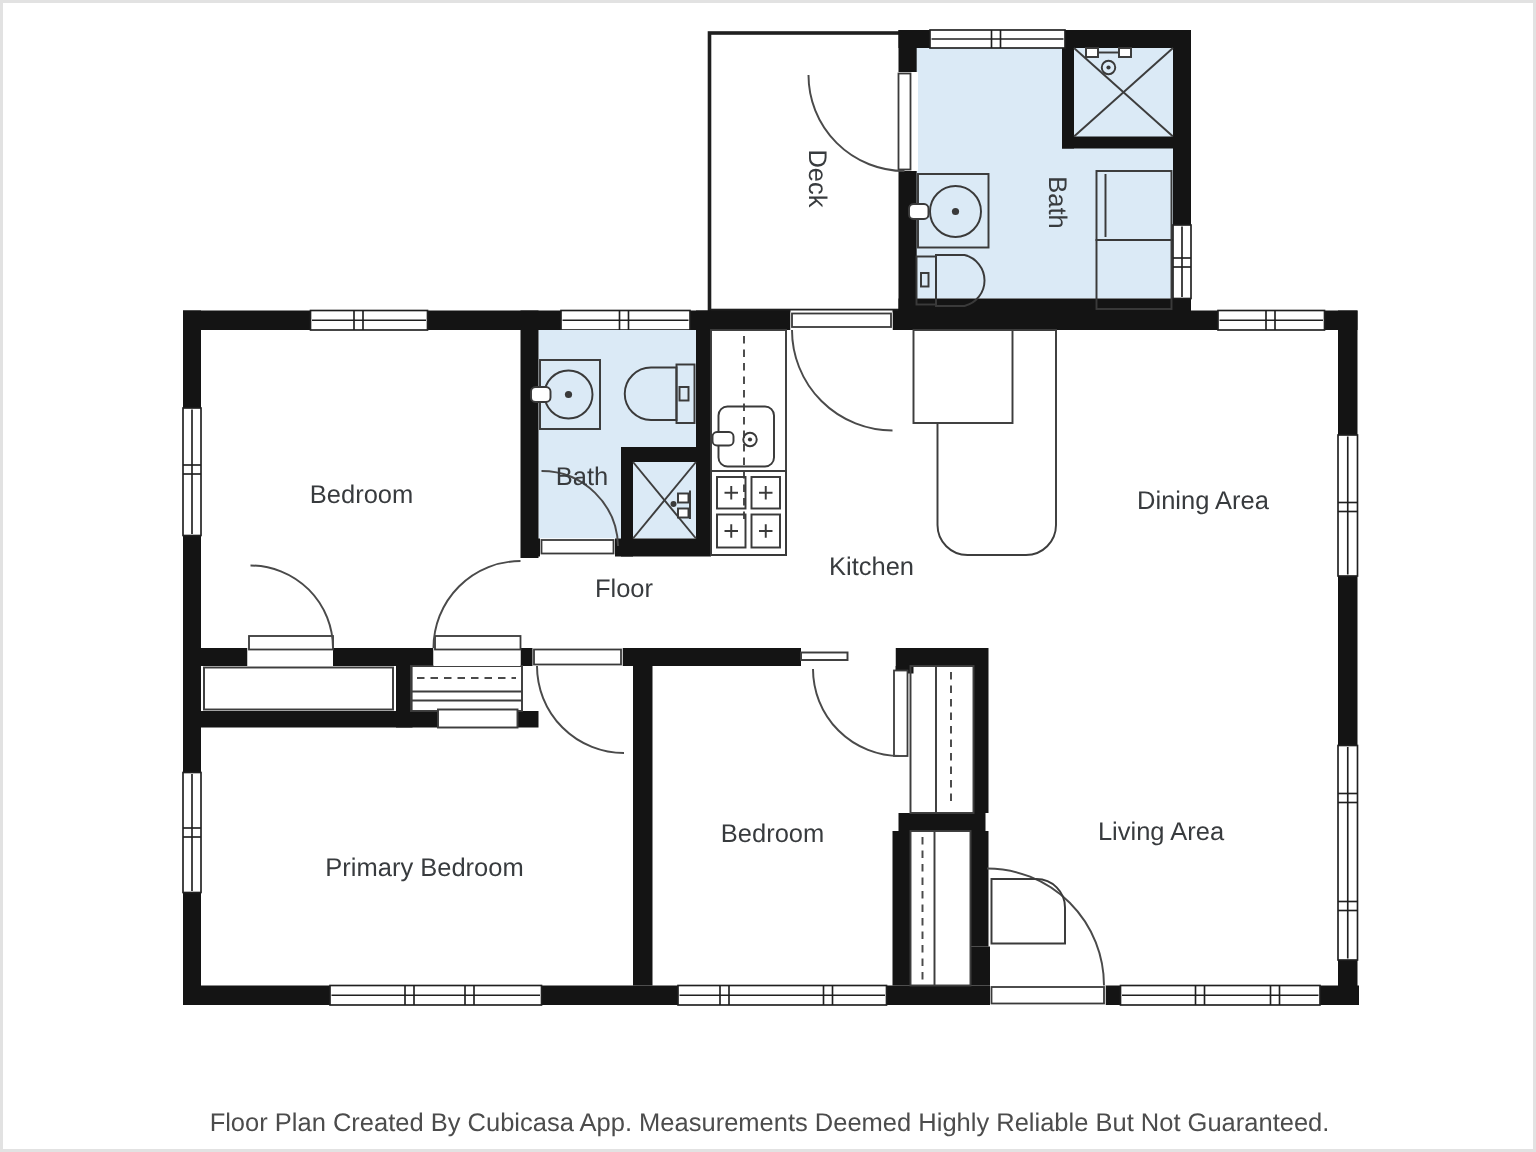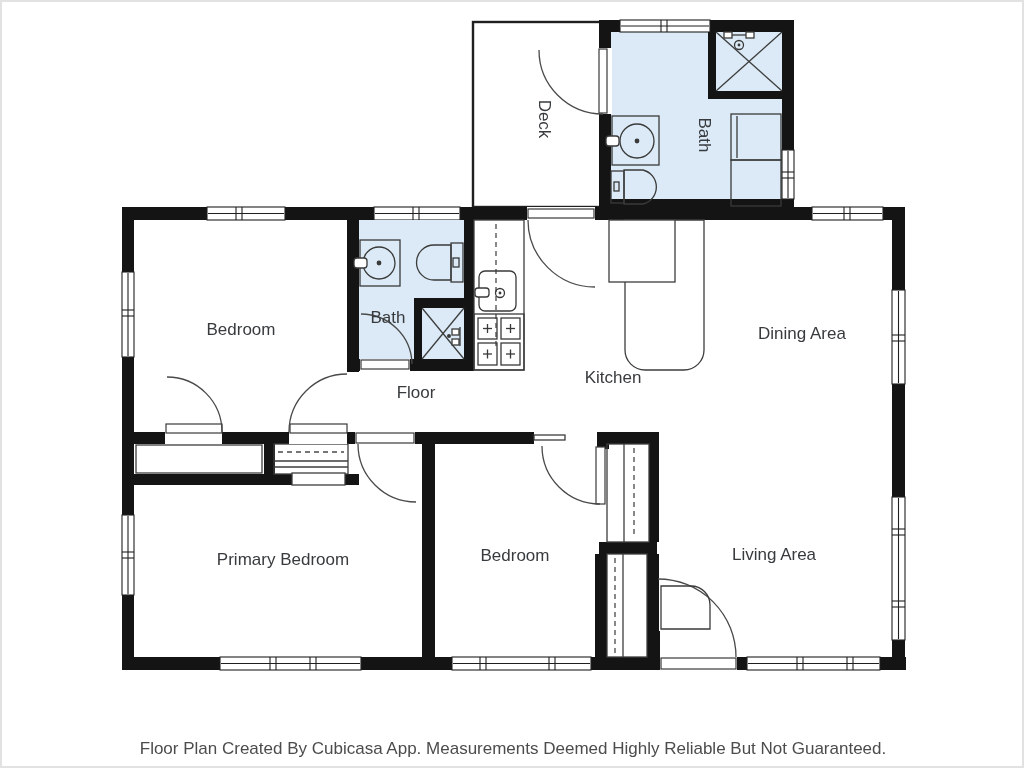--- a/index.html
+++ b/index.html
@@ -335,21 +335,21 @@
     <path class="fx" d="M 659 627 L 659 584 L 689 584 A 19 19 0 0 1 708 603 L 708 627 Z"></path>
   </g>
 
 </svg>
 
 <div class="room-label rot" style="left:542px; top:117px;">Deck</div>
 <div class="room-label rot" style="left:702px; top:133px;">Bath</div>
 <div class="room-label" style="left:239px; top:328px;">Bedroom</div>
 <div class="room-label" style="left:386px; top:316px;">Bath</div>
 <div class="room-label" style="left:414px; top:391px;">Floor</div>
-<div class="room-label" style="left:579px; top:376px;margin-left:32px;">Kitchen</div>
+<div class="room-label" style="left:579px; top:376px;">Kitchen</div>
 <div class="room-label" style="left:800px; top:332px;">Dining Area</div>
-<div class="room-label" style="left:281px; top:558px;text-align:center;">Primary Bedroom</div>
+<div class="room-label" style="left:281px; top:577px;text-align:center;">Primary Bedroom</div>
 <div class="room-label" style="left:513px; top:554px;">Bedroom</div>
 <div class="room-label" style="left:772px; top:553px;">Living Area</div>
 
 <div class="footer-note">Floor Plan Created By Cubicasa App. Measurements Deemed Highly Reliable But Not Guaranteed.</div>
 
 </div>
 
 </body></html>

